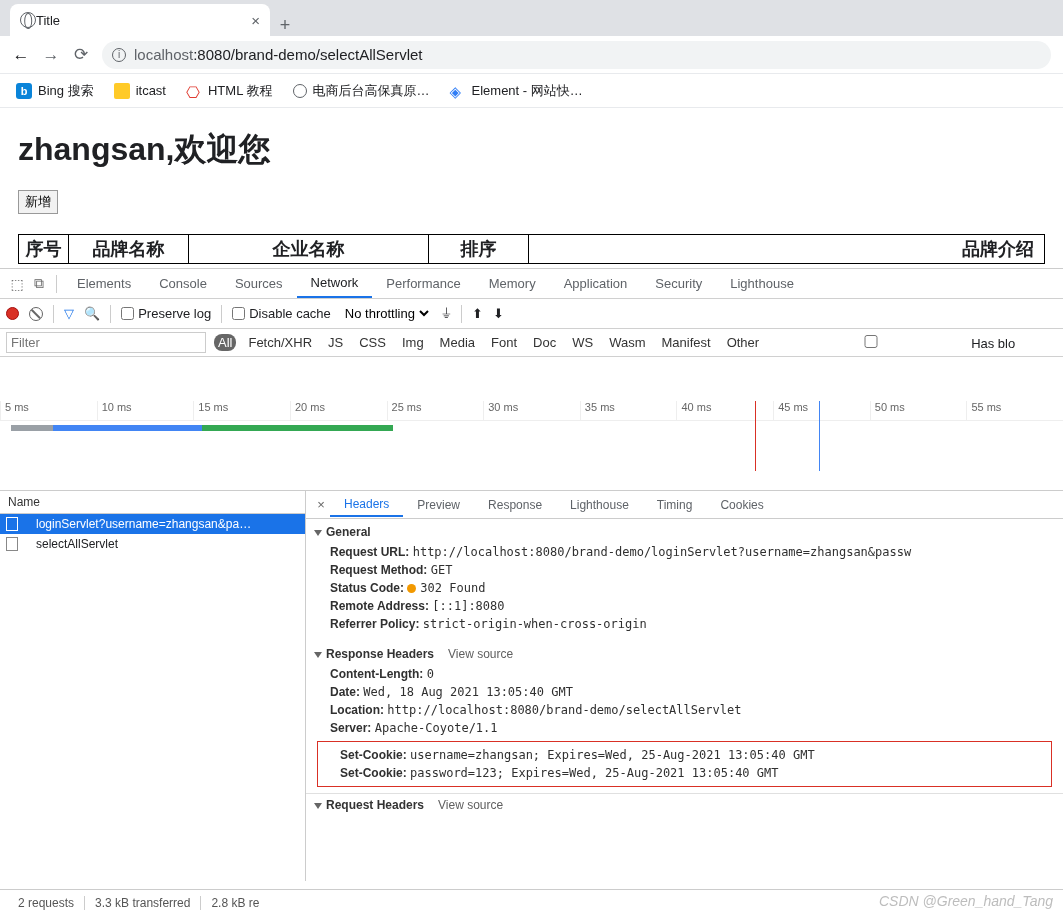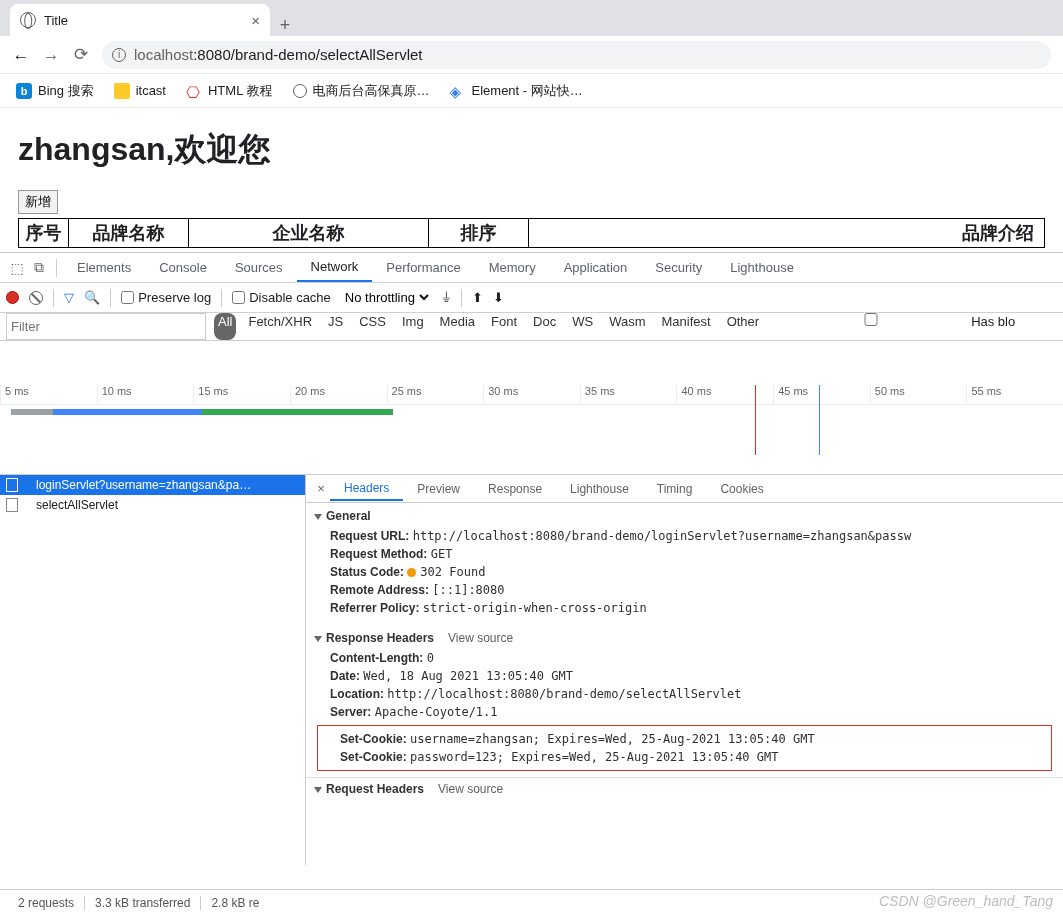--- a/index.html
+++ b/index.html
@@ -1,20 +1,20 @@
 <!DOCTYPE html>
 <html><head>
 <meta charset="utf-8">
 <style>
 * { box-sizing: border-box; margin: 0; padding: 0; font-family: "Segoe UI", Tahoma, Arial, sans-serif; }
 body { width: 1063px; height: 915px; background: #fff; font-size: 13px; color: #202124; overflow: hidden; }
 
 
 .tabbar { background: #dfe1e5; height: 36px; display: flex; align-items: flex-end; padding-left: 10px; gap: 0; }
-.tab { background: #fff; height: 32px; width: 260px; border-radius: 8px 8px 0 0; display: flex; align-items: center; padding: 0 10px; gap: 8px; font-size: 13px; }
+.tab { background: #fff; height: 32px; width: 260px; border-radius: 8px 8px 0 0; display: flex; align-items: center; padding: 0 10px; font-size: 13px; }
 .tab .globe { width: 16px; height: 16px; border: 1.5px solid #5f6368; border-radius: 50%; position: relative; }
 .tab .globe::before { content: ""; position: absolute; left: 50%; top: 0; width: 40%; height: 100%; border: 1px solid #5f6368; border-radius: 50%; transform: translateX(-50%); }
 .tab .close { margin-left: auto; font-size: 15px; color: #5f6368; }
 .newtab { width: 30px; text-align: center; font-size: 18px; color: #5f6368; }
 
 .navbar { background: #fff; height: 38px; display: flex; align-items: center; padding: 0 12px; gap: 12px; border-bottom: 1px solid #e8eaed; }
 .navbtn { width: 18px; text-align: center; color: #5f6368; font-size: 17px; cursor: pointer; }
 .navbtn.back { color: #202124; }
 .omnibox { flex: 1; display: flex; align-items: center; gap: 8px; padding: 4px 10px; border-radius: 14px; background: #f1f3f4; height: 28px; font-size: 15px; color: #202124; }
 .omnibox .info { width: 14px; height: 14px; border: 1.3px solid #5f6368; border-radius: 50%; font-size: 10px; display: flex; align-items: center; justify-content: center; color: #5f6368; }
@@ -27,21 +27,21 @@
 .bm-icon.bing { background: #0a84d9; font-weight: bold; color: #fff; font-size: 11px; display: flex; align-items: center; justify-content: center; }
 .bm-icon.folder { background: #ffca28; border-radius: 2px; }
 .bm-icon.sf { color: #e03c31; font-size: 16px; }
 .bm-icon.globe { border: 1.5px solid #5f6368; border-radius: 50%; width: 14px; height: 14px; }
 .bm-icon.cube { color: #2f7df6; font-size: 15px; }
 
 
 .page { padding: 20px 18px 4px; }
 .page h1 { font-size: 32px; font-weight: 800; margin-bottom: 18px; }
 .addbtn { border: 1px solid #999; background: #f2f2f2; padding: 2px 6px; font-size: 13px; cursor: pointer; }
-.pgtable { margin-top: 4px; border-collapse: collapse; width: 100%; }
+.pgtable { margin-top: 20px; border-collapse: collapse; width: 100%; }
 .pgtable th { border: 1.5px solid #000; font-size: 18px; font-weight: bold; padding: 2px 4px; white-space: nowrap; }
 .pgtable th:nth-child(1){ width: 50px; } .pgtable th:nth-child(2){ width: 120px; }
 .pgtable th:nth-child(3){ width: 240px; } .pgtable th:nth-child(4){ width: 100px; }
 .pgtable th:nth-child(5){ text-align: right; padding-right: 10px; }
 
 
 .devtools { border-top: 1px solid #ccc; font-size: 13px; }
 .dt-tabs { display: flex; align-items: center; height: 30px; border-bottom: 1px solid #d0d0d0; padding: 0 6px; gap: 0; }
 .dt-tabs .dicon { width: 22px; text-align: center; color: #666; font-size: 14px; }
 .dt-tabs .divider { width: 1px; height: 18px; background: #ccc; margin: 0 6px; }
@@ -50,21 +50,21 @@
 
 .dt-filterbar { display: flex; align-items: center; height: 30px; border-bottom: 1px solid #d0d0d0; padding: 0 6px; gap: 10px; }
 .dt-filterbar .rec { width: 13px; height: 13px; border-radius: 50%; background: #d93025; border: 1px solid #a50e0e; }
 .dt-filterbar .noicon { width: 14px; height: 14px; border: 1.5px solid #666; border-radius: 50%; position: relative; }
 .dt-filterbar .noicon::after { content: ""; position: absolute; width: 100%; height: 1.5px; background: #666; transform: rotate(45deg); top: 50%; left: 0; margin-top: -0.75px; }
 .dt-filterbar .vdiv { width: 1px; height: 18px; background: #ccc; }
 .dt-filterbar .funnel { color: #1a73e8; font-size: 13px; }
 .dt-filterbar .cb { display: flex; align-items: center; gap: 4px; }
 .dt-filterbar select { border: none; background: none; font-size: 13px; }
 
-.dt-types { display: flex; height: 28px; border-bottom: 1px solid #d0d0d0; padding: 0 6px; gap: 8px; }
+.dt-types { display: flex; align-items: center; height: 28px; border-bottom: 1px solid #d0d0d0; padding: 0 6px; gap: 8px; }
 .dt-types input { border: 1px solid #ccc; width: 200px; padding: 2px 4px; font-size: 13px; }
 .dt-types .type { padding: 1px 4px; border-radius: 8px; cursor: pointer; color: #333; }
 .dt-types .type.active { background: #666; color: #fff; }
 
 .dt-timeline { height: 90px; border-bottom: 1px solid #ccc; position: relative; }
 .dt-timeline .ticks { display: flex; height: 20px; border-bottom: 1px solid #eee; font-size: 11px; color: #666; margin-top: 44px; }
 .dt-timeline .tick { flex: 1; padding-left: 4px; border-left: 1px solid #eee; }
 .dt-timeline .bars { position: relative; height: 12px; margin-top: 2px; }
 .bar { position: absolute; height: 6px; top: 2px; }
 .b1 { left: 1%; width: 4%; background: #9aa0a6; }
@@ -238,20 +238,21 @@
       <div class="bar b1"></div>
       <div class="bar b2"></div>
       <div class="bar b3"></div>
     </div>
     <div class="line-red"></div>
     <div class="line-blue"></div>
   </div>
 
   <div class="dt-body">
     <div class="dt-requests">
+      <div class="hdr">Name</div>
       <div class="row sel">
           <span class="ficon"></span>
           <span>loginServlet?username=zhangsan&amp;pa…</span>
         </div>
       <div class="row">
           <span class="ficon"></span>
           <span>selectAllServlet</span>
         </div>
     </div>
 

